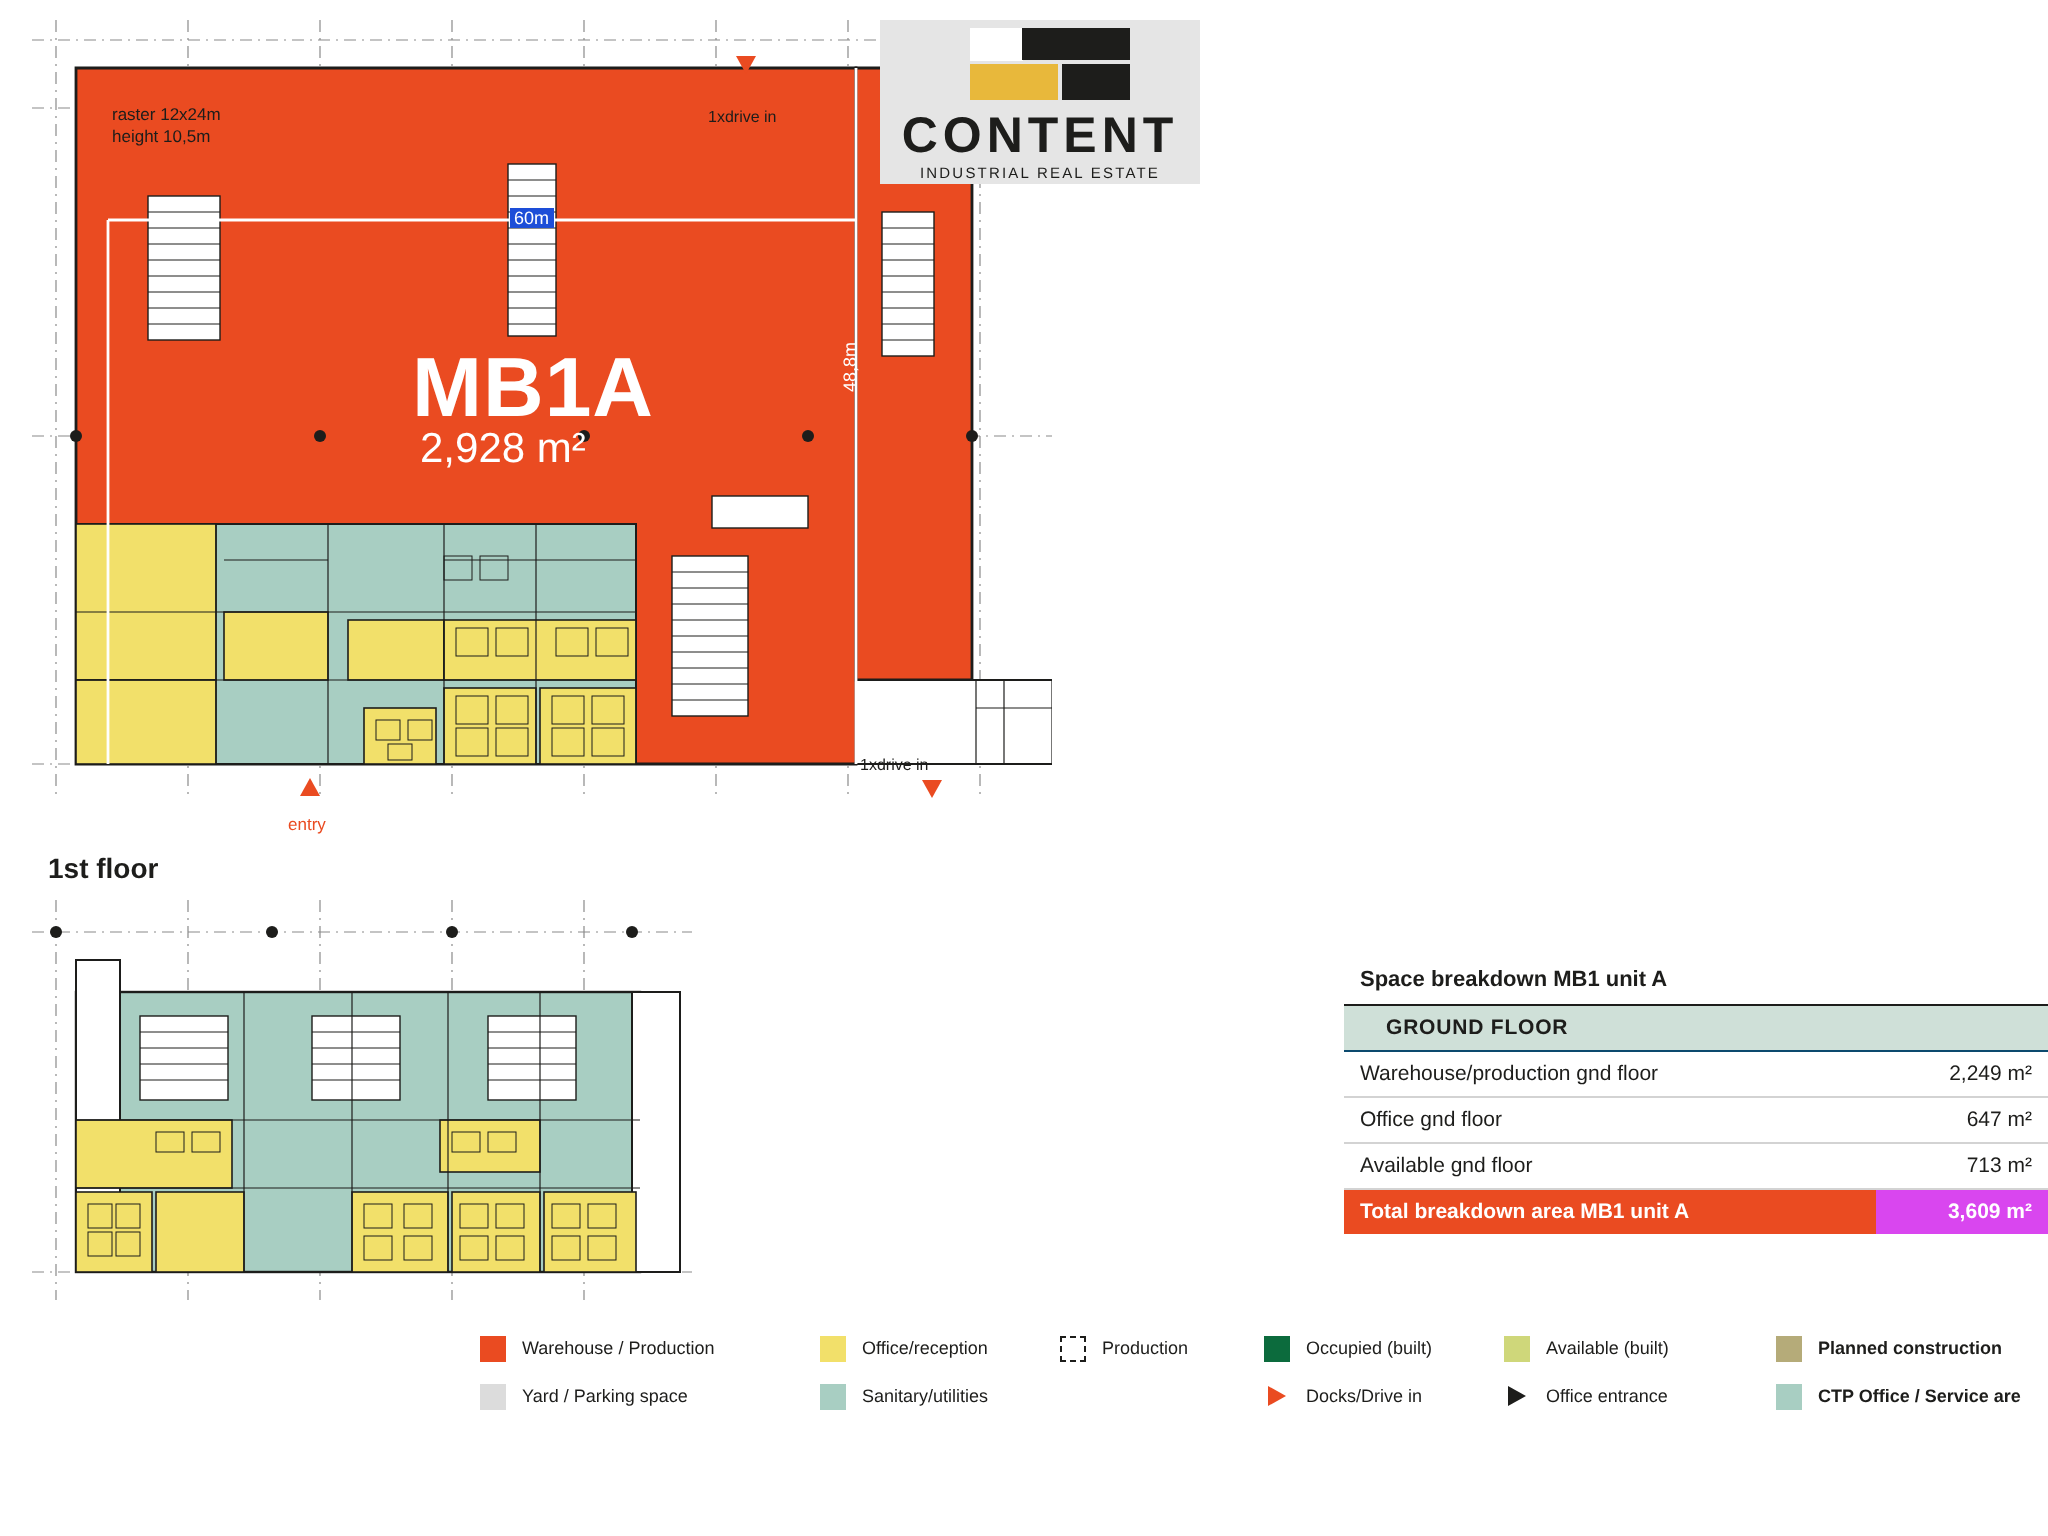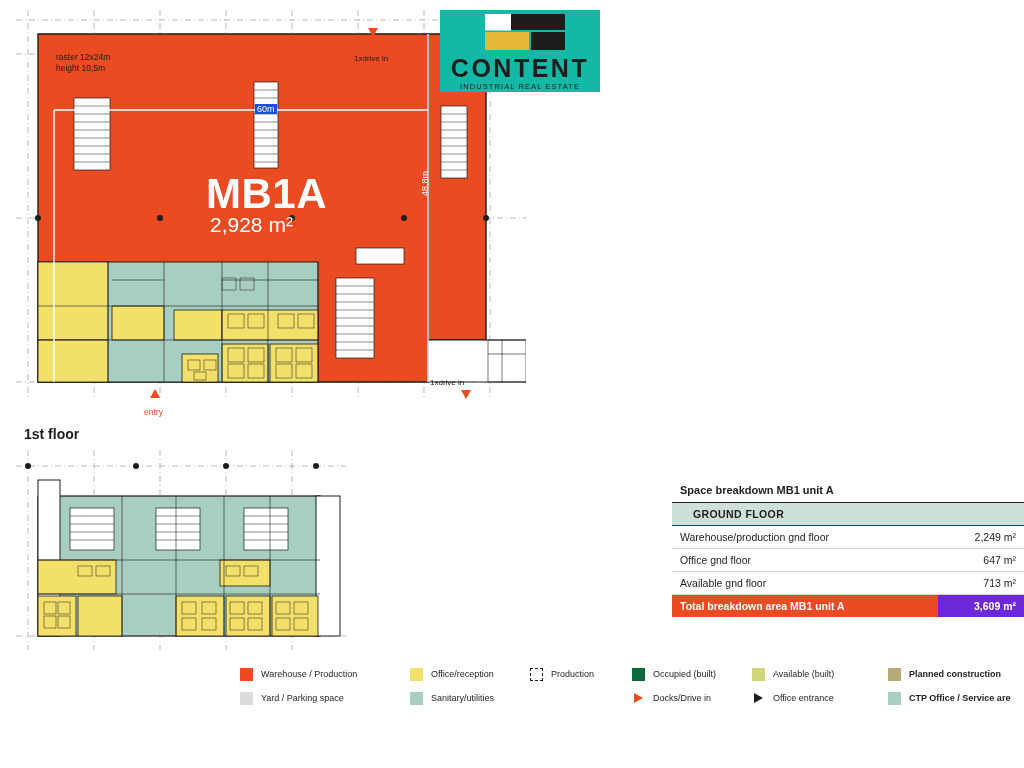--- a/index.html
+++ b/index.html
@@ -26,21 +26,21 @@
   }
   #first-plan {
     left: 16px; top: 450px; width: 330px; height: 200px;
   }
 
   .grid-svg { position: absolute; left: 0; top: 0; }
 
   
   #logo {
     left: 440px; top: 10px; width: 160px; height: 82px;
-    background: #14b8a6;
+    background: #e5e5e5;
   }
   #logo .logo-mark {
     position: absolute; left: 45px; top: 4px; width: 80px; height: 38px;
   }
   #logo .logo-word {
     position: absolute; left: 0; top: 44px; width: 160px;
     text-align: center;
     font-size: 25px; font-weight: bold; letter-spacing: 2.5px;
     color: #1d1d1b;
   }
@@ -90,21 +90,21 @@
   }
   #breakdown .sect {
     background: #cfe0d8; font-weight: bold; font-size: 10.5px; letter-spacing: .4px;
     border-top: 1px solid #1d1d1b; border-bottom: 1px solid #0c4a6e; padding-left: 21px;
   }
   #breakdown tr.row td { border-bottom: 1px solid #d3d3d3; }
   #breakdown td.val { text-align: right; white-space: nowrap; }
   #breakdown tr.total td {
     background: #ea4b21; color: #ffffff; font-weight: bold; border: none;
   }
-  #breakdown tr.total td.val { background: #6d28d9; }
+  #breakdown tr.total td.val { background: #d946ef; }
 
   
   #legend {
     left: 240px; top: 662px; width: 784px; height: 56px;
     font-size: 9px; color: #1d1d1b;
   }
   #legend .lg-col { position: absolute; top: 0; }
   #legend .lg-item { display: flex; align-items: center; height: 24px; }
   #legend .sw {
     width: 13px; height: 13px; margin-right: 8px; flex: none;

